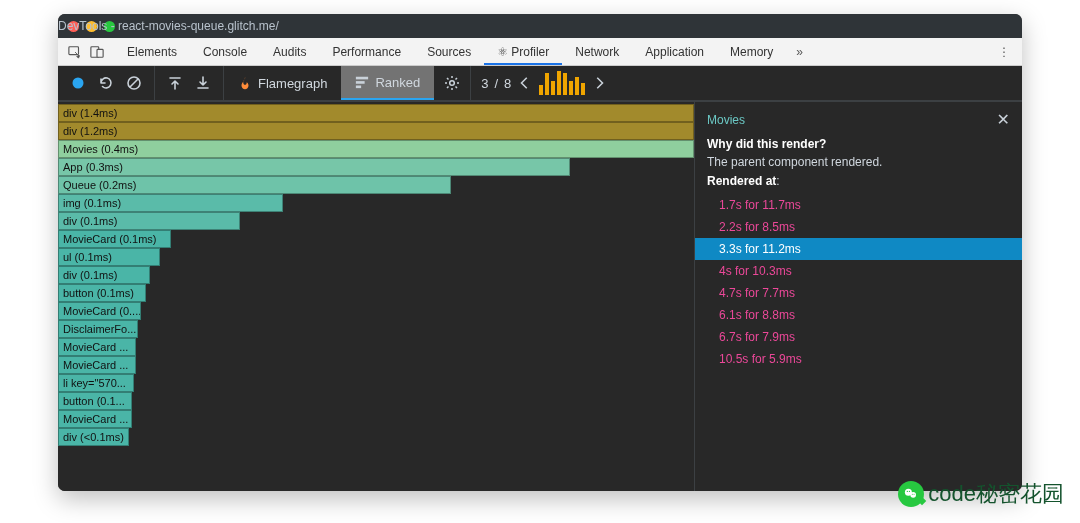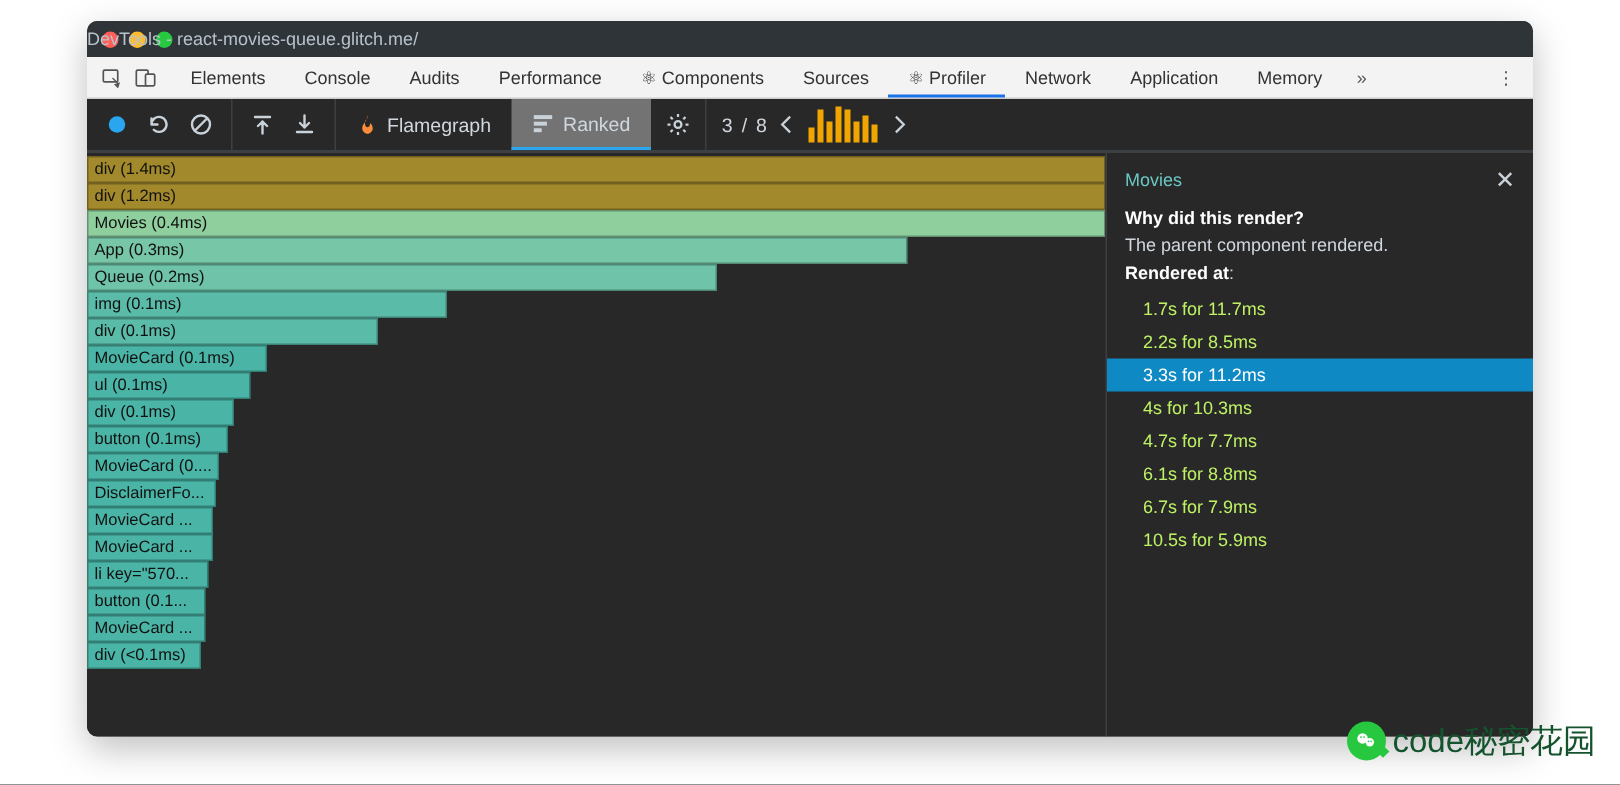--- a/index.html
+++ b/index.html
@@ -29,27 +29,27 @@
   .sb-tab { display:flex; align-items:center; gap:6px; padding: 0 14px; cursor:pointer; color:#d0d7de; }
   .sb-tab.active { background:#737373; border-bottom:2px solid #2aa5f0;}
   .sb-right { display:flex; align-items:center; gap:10px; padding: 0 10px; }
   .commit-nav { display:flex; align-items:center; gap:6px; color:#d0d7de; }
   .barschart { display:flex; align-items:flex-end; gap:2px; height:24px; }
   .barschart span { display:block; width:4px; background:#f0a500; }
   
   .body { flex:1; display:flex; min-height:0; }
   .chart { flex:1; background:#282828; overflow:hidden; padding: 2px 0; }
   .row { height:18px; display:flex; align-items:center; border-bottom:1px solid rgba(0,0,0,.25); color:#111; font-size:11px; padding-left:4px; white-space:nowrap; overflow:hidden; text-overflow:clip; border:1px solid rgba(0,0,0,.3); margin-bottom:0; }
-  .side { width:285px; background:#282828; border-left:1px solid #3c4043; color:#d0d7de; font-size:12px; display:flex; flex-direction:column; }
+  .side { width:328px; background:#282828; border-left:1px solid #3c4043; color:#d0d7de; font-size:12px; display:flex; flex-direction:column; }
   .side-head { display:flex; align-items:center; justify-content:space-between; padding:8px 12px; font-family: ui-monospace, Menlo, monospace; color:#6bc8c4; }
   .side-head .close { color:#c9d1d9; cursor:pointer; font-size:16px;}
   .side-body { padding: 0 12px 12px 12px; }
   .side-body strong { color:#fff; }
   .render-list { margin-top:6px; }
-  .render-item { padding:4px 8px; margin-left:4px; color:#bef264; cursor:pointer; border-radius:0; font-size:12px; }
+  .render-item { padding:4px 8px; margin-left:4px; color:#ec4899; cursor:pointer; border-radius:0; font-size:12px; }
   .render-item.selected { background:#0f89c4; color:#fff; margin: 0 -12px; padding-left:24px; }
   .watermark { position:absolute; right:16px; bottom:14px; color:#14532d; font-size:22px; font-weight:500; display:flex; align-items:center; gap:4px; }
   .wmicon { width:26px; height:26px; border-radius:50%; background:#27c840; position:relative; display:flex; align-items:center; justify-content:center; }
   .wmicon::before { content:""; position:absolute; width:6px; height:6px; background:#27c840; right:-1px; bottom:3px; transform:rotate(45deg);}
   .wmicon svg { width:14px; height:14px; }
   svg { display:block; }
 </style>
 </head>
 <body>
 
@@ -77,21 +77,20 @@
             <rect x="1" y="2" width="9" height="12" rx="1" fill="none" stroke="#555" stroke-width="1.3"></rect>
             <rect x="8" y="5" width="7" height="9" rx="1" fill="#f3f3f3" stroke="#555" stroke-width="1.3"></rect>
           </svg>
       </span>
     </div>
     <div id="tabs-container" style="display:flex;">
         <div class="tab">Elements</div>
         <div class="tab">Console</div>
         <div class="tab">Audits</div>
         <div class="tab">Performance</div>
-        <div class="tab">⚛ Components</div>
         <div class="tab">Sources</div>
         <div class="tab active">⚛ Profiler</div>
         <div class="tab">Network</div>
         <div class="tab">Application</div>
         <div class="tab">Memory</div>
       </div>
     <div class="more">»</div>
     <div class="menu">⋮</div>
   </div>
 

